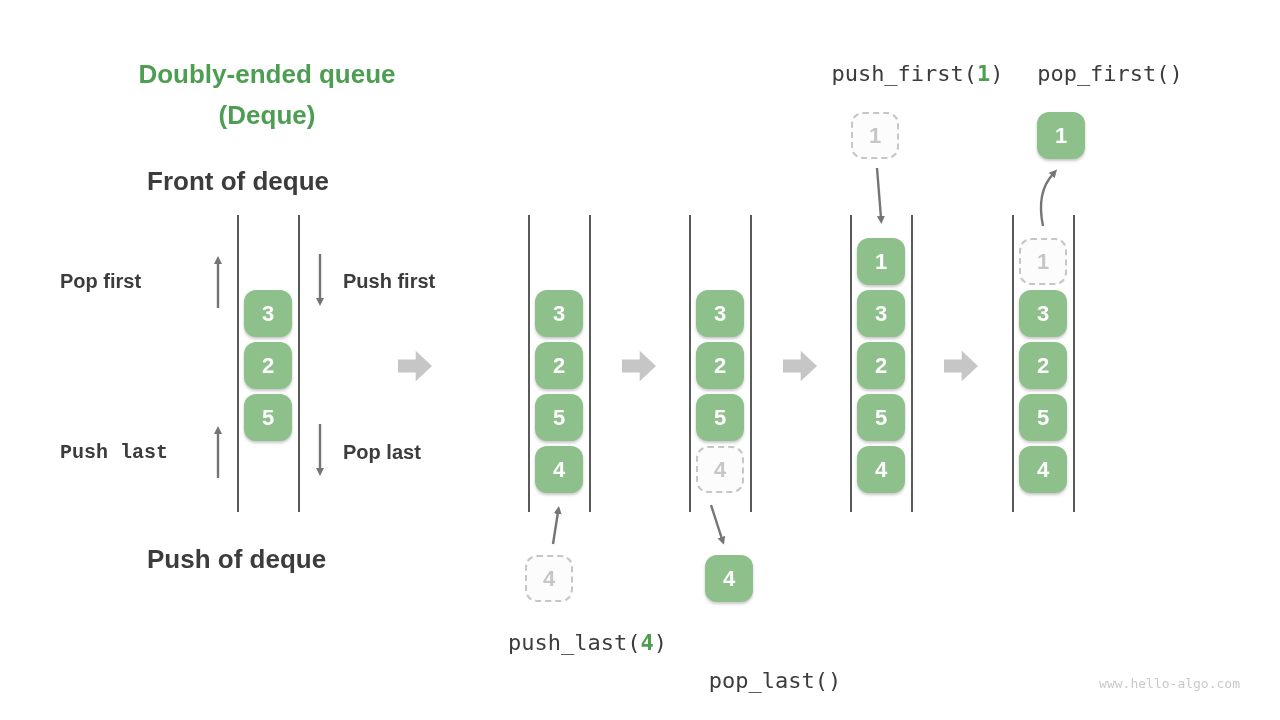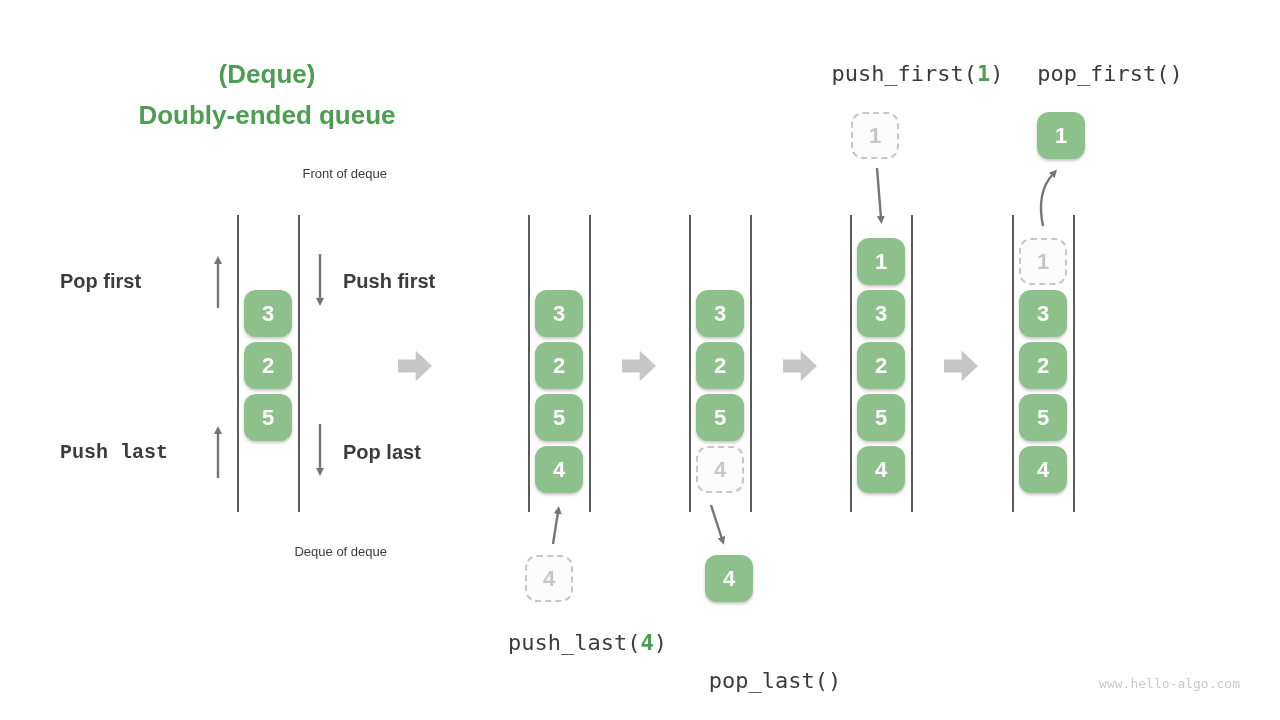--- a/index.html
+++ b/index.html
@@ -8,22 +8,22 @@
     position:relative; width:1280px; height:720px; background:#fff;
     font-family:"Liberation Sans", sans-serif; overflow:hidden;
   }
   .overlay { position:absolute; left:0; top:0; width:1280px; height:720px; pointer-events:none; }
   .overlay path.flow { stroke:var(--thin-arrow-gray,#757575); stroke-width:2.4; fill:none; }
   .title {
     position:absolute; left:117px; top:54px; width:300px; text-align:center;
     color:var(--accent-green,#4D9E52); font-size:26px; font-weight:bold; line-height:41px;
   }
   .biglbl {
-    position:absolute; font-size:13px; font-weight:normal; color:var(--dark-text,#3C3C3C);
-    text-align:right;
+    position:absolute; font-size:26px; font-weight:bold; color:var(--dark-text,#3C3C3C);
+    text-align:left;
   }
   .oplbl { position:absolute; font-size:20px; font-weight:bold; color:var(--dark-text,#3C3C3C); }
   .oplbl.right-align { text-align:left; }
   .vline {
     position:absolute; width:1.5px; height:297px; top:215px;
     background:var(--line-gray,#5A5A5A);
   }
   .cell {
     position:absolute; width:48px; height:47px; border-radius:12px;
     background:var(--cell-green,#8DC08A); color:#fff;
@@ -63,26 +63,26 @@
     <path class="flow" d="M320 254 L320 300" marker-end="url(#ah)"></path>
     <path class="flow" d="M218 478 L218 432" marker-end="url(#ah)"></path>
     <path class="flow" d="M320 424 L320 470" marker-end="url(#ah)"></path>
     <path class="flow" d="M553 544 L558 512" marker-end="url(#ah)"></path>
     <path class="flow" d="M711 505 L722 539" marker-end="url(#ah)"></path>
     <path class="flow" d="M877 168 L881 218" marker-end="url(#ah)"></path>
     <path class="flow" d="M1043 226 C1038 202 1042 186 1053 174" marker-end="url(#ah)"></path>
   </svg>
 
   <div class="title">
+    <div>Doubly-ended queue</div>
     <div>(Deque)</div>
-    <div>Doubly-ended queue</div>
   </div>
 
   <div class="biglbl" style="left:147px; top:166px; width:240px;">Front of deque</div>
-  <div class="biglbl" style="left:147px; top:544px; width:240px;">Deque of deque</div>
+  <div class="biglbl" style="left:147px; top:544px; width:240px;">Push of deque</div>
 
   <div class="oplbl right-align" style="left:60px; top:270px; width:133px;">Pop first</div>
   <div class="oplbl" style="left:343px; top:270px; width:150px;">Push first</div>
   <div class="oplbl right-align" style="left:60px; top:441px; width:133px;font-family:Liberation Mono, monospace;">Push last</div>
   <div class="oplbl" style="left:343px; top:441px; width:150px;">Pop last</div>
 
   <div class="vline" style="left:237px;"></div>
   <div class="vline" style="left:298px;"></div>
   <div class="vline" style="left:528px;"></div>
   <div class="vline" style="left:589px;"></div>

